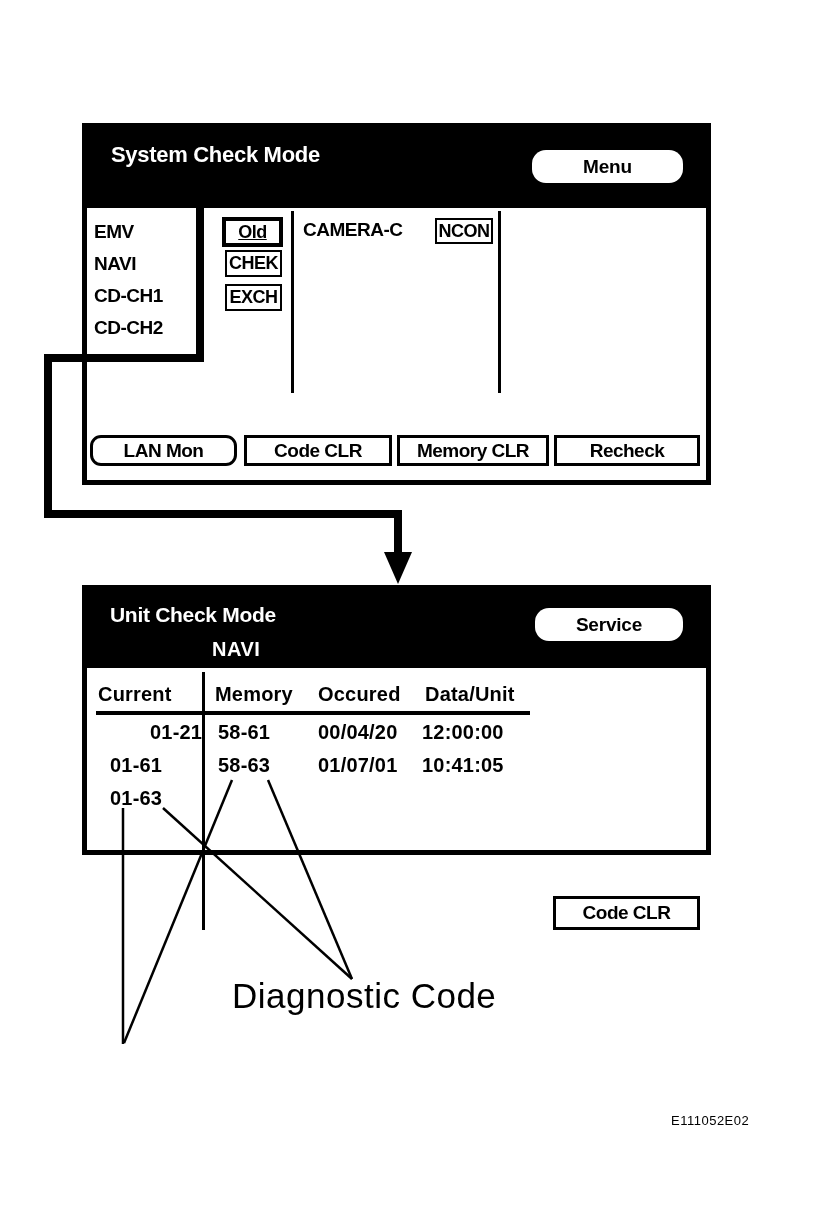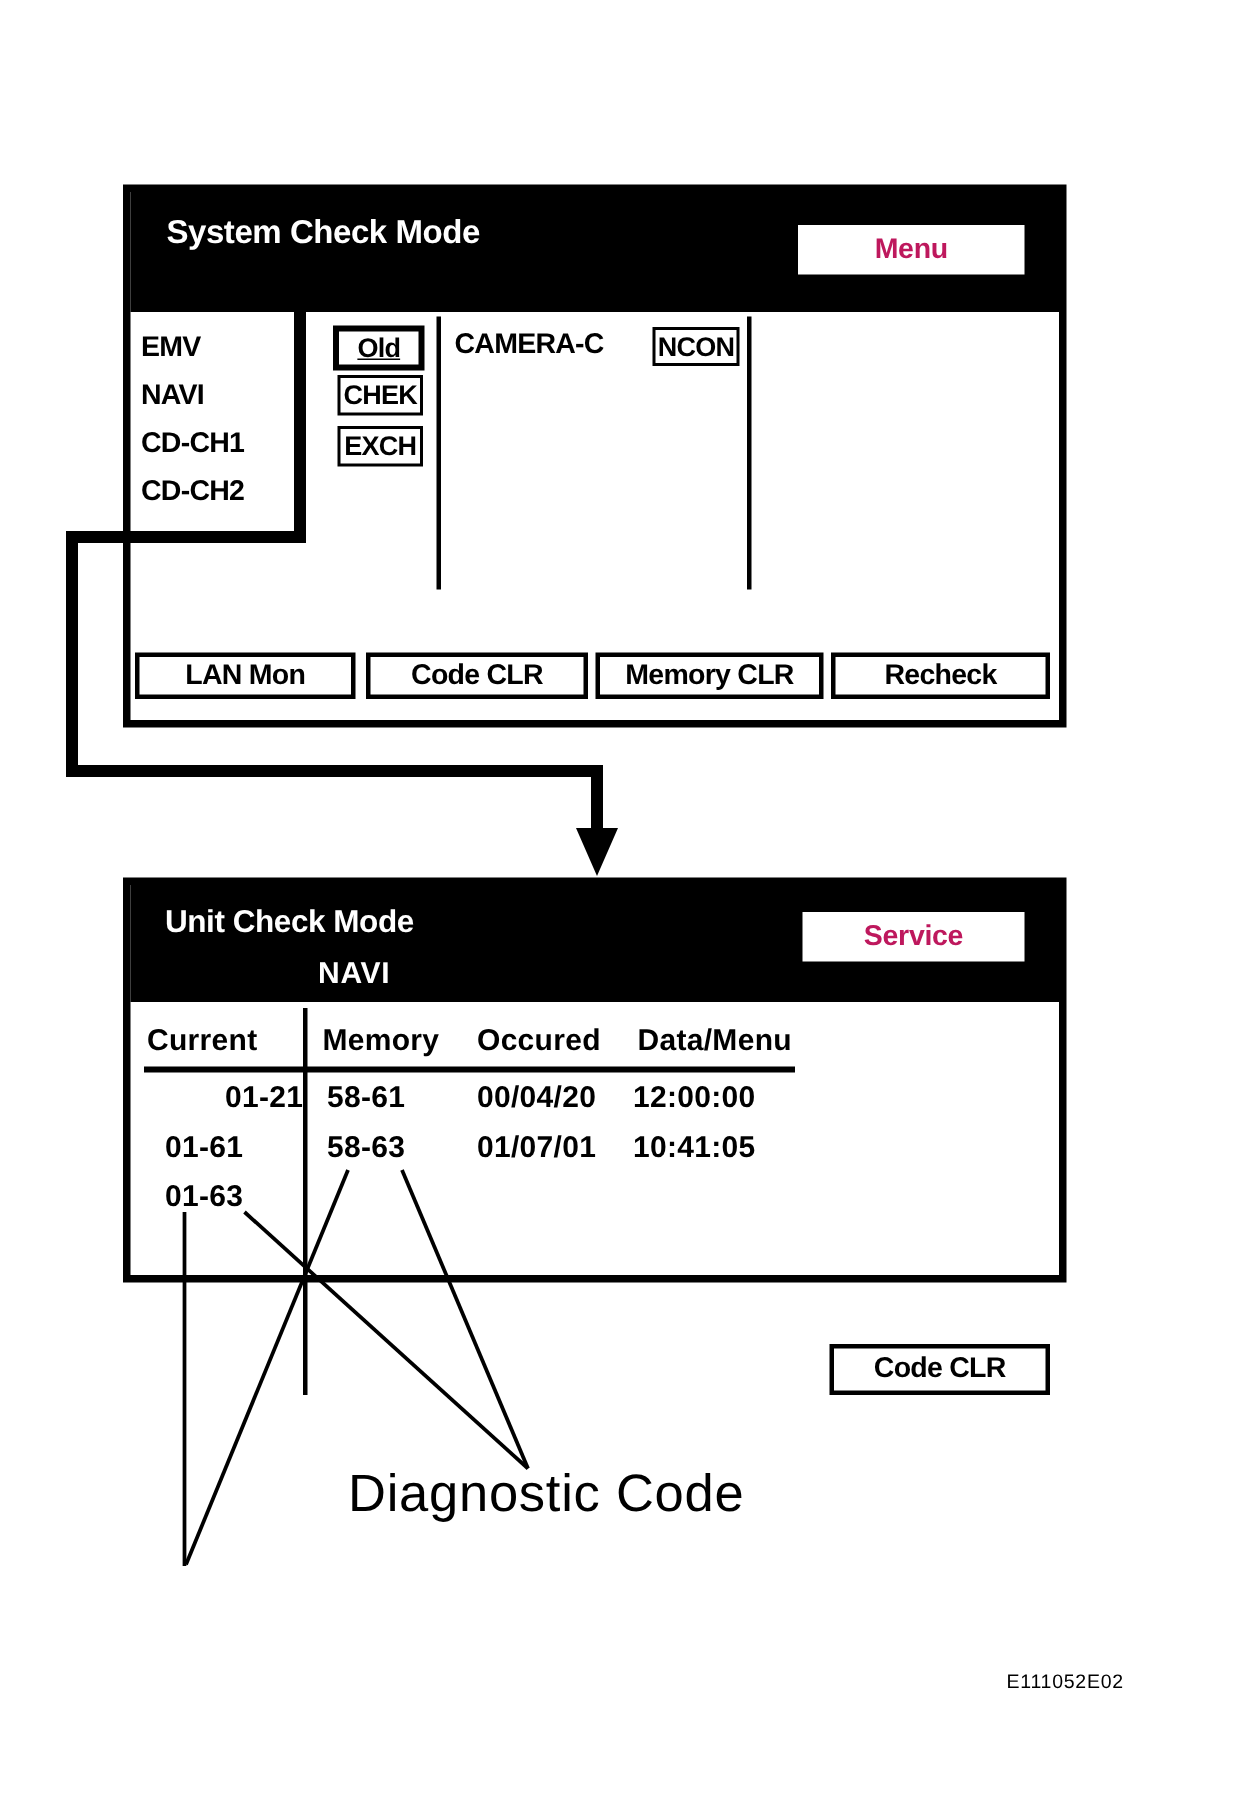--- a/index.html
+++ b/index.html
@@ -11,22 +11,22 @@
           border:5px solid #000;box-sizing:border-box;}
   .s1{top:75px;height:362px;margin-top:48px;}
   .s2{top:585px;height:270px;}
   .hdr{position:absolute;left:0;top:0;right:0;background:#000;}
   .s1 .hdr{height:80px;}
   .s2 .hdr{height:78px;}
   .hdr-title{position:absolute;color:#fff;font-weight:700;font-size:22px;
              letter-spacing:-0.3px;white-space:nowrap;}
   .hdr-sub{position:absolute;color:#fff;font-weight:700;font-size:20px;
            letter-spacing:0.5px;white-space:nowrap;}
-  .white-btn{position:absolute;background:#fff;color:#be185d;font-weight:700;font-size:19px;
-             display:flex;align-items:center;justify-content:center;letter-spacing:-0.2px;}
+  .white-btn{position:absolute;background:#fff;color:#000000;font-weight:700;font-size:19px;
+             display:flex;align-items:center;justify-content:center;letter-spacing:-0.2px;border-radius:14px;}
 
   .dev{position:absolute;left:7px;font-weight:700;font-size:19px;letter-spacing:-0.5px;white-space:nowrap;}
   .sbox{position:absolute;left:138px;width:57px;height:27px;border:2.5px solid #000;
         box-sizing:border-box;display:flex;align-items:center;justify-content:center;
         font-weight:700;font-size:18px;letter-spacing:-0.5px;background:#fff;}
   .sbox.sel{left:135px;width:61px;height:30px;border-width:4px;}
   .ul{text-decoration:underline;}
   .vline{position:absolute;width:3px;background:#000;}
   .plain-label{position:absolute;font-weight:700;font-size:19px;letter-spacing:-0.5px;white-space:nowrap;}
 
@@ -68,39 +68,39 @@
     </div>
 
     <div class="vline" style="left:204px;top:83px;height:182px;"></div>
     <div class="vline" style="left:411px;top:83px;height:182px;"></div>
 
     <span class="plain-label" style="left:216px;top:91px;">CAMERA-C</span>
     <div class="sbox" style="left:348px;top:90px;width:58px;height:26px;">
       <span>NCON</span>
     </div>
 
-    <div class="outline-btn" style="left:3px;top:307px;width:147px;height:31px;">LAN Mon</div>
+    <div class="outline-btn" style="left:3px;top:307px;width:147px;height:31px;border-radius:11px;">LAN Mon</div>
     <div class="outline-btn" style="left:157px;top:307px;width:148px;height:31px;">Code CLR</div>
     <div class="outline-btn" style="left:310px;top:307px;width:152px;height:31px;">Memory CLR</div>
     <div class="outline-btn" style="left:467px;top:307px;width:146px;height:31px;">Recheck</div>
   </section>
 
   <section class="screen s2">
     <div class="hdr">
       <span class="hdr-title" style="left:23px;top:13px;font-size:21px;">Unit Check Mode</span>
       <span class="hdr-sub" style="left:125px;top:48px;">NAVI</span>
       <div class="white-btn" style="left:448px;top:18px;width:148px;height:33px;">Service</div>
     </div>
 
     <div class="vline" style="left:115px;top:82px;height:258px;"></div>
 
     <span class="th" style="left:11px;top:93px;">Current</span>
     <span class="th" style="left:128px;top:93px;">Memory</span>
     <span class="th" style="left:231px;top:93px;">Occured</span>
-    <span class="th" style="left:338px;top:93px;">Data/Menu</span>
+    <span class="th" style="left:338px;top:93px;">Data/Unit</span>
     <div class="rule" style="left:9px;top:121px;width:434px;height:4px;"></div>
 
     <span class="td" style="left:23px;top:131px;margin-left:40px;">01-21</span>
     <span class="td" style="left:131px;top:131px;">58-61</span>
     <span class="td" style="left:231px;top:131px;">00/04/20</span>
     <span class="td" style="left:335px;top:131px;">12:00:00</span>
 
     <span class="td" style="left:23px;top:164px;">01-61</span>
     <span class="td" style="left:131px;top:164px;">58-63</span>
     <span class="td" style="left:231px;top:164px;">01/07/01</span>

